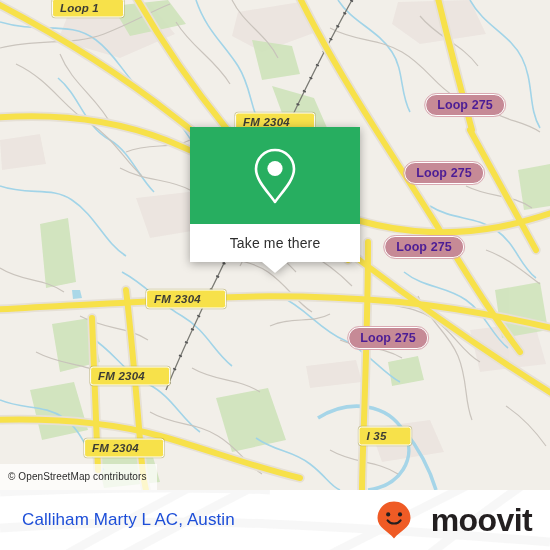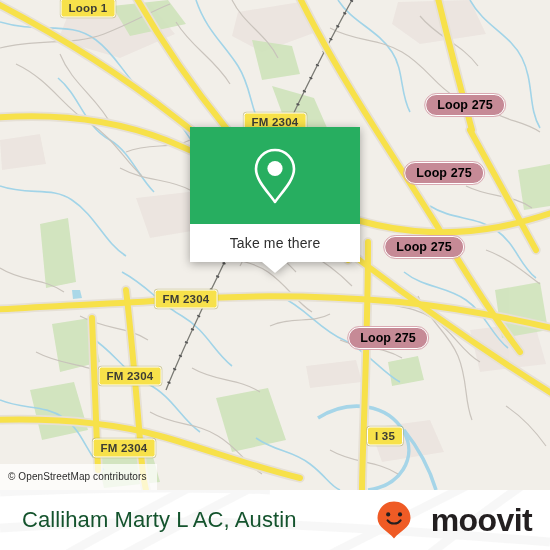--- a/index.html
+++ b/index.html
@@ -35,36 +35,37 @@
   .shield {
     position: absolute;
     transform: translate(-50%, -50%);
     white-space: nowrap;
     pointer-events: auto;
   }
   .shield-yellow {
     background: #f7e14a;
     border: 1.6px solid #ffffff;
     border-radius: 3px;
-    padding: 2px 7px 3px 7px;
+    padding: 2px 24px 3px 7px;
     font-size: 11.5px;
     font-weight: bold;
     color: #3d3d35;
     letter-spacing: 0.2px;
     box-shadow: 0 0 0 0.7px rgba(160,150,60,0.45);
+    font-style: italic;
   }
   .shield-loop {
     background: #c68a96;
     border: 1.5px solid #ffffff;
     outline: 1.3px solid #d9a9b2;
     border-radius: 11px;
     padding: 2.5px 11px 3.5px 11px;
     font-size: 12.5px;
     font-weight: bold;
-    color: #000000;
+    color: #4c1d95;
     letter-spacing: 0.1px;
   }
 
   
   #attribution {
     position: absolute;
     left: 0;
     top: 464px;
     height: 26px;
     line-height: 26px;
@@ -121,22 +122,22 @@
     background: #ffffff;
     overflow: hidden;
   }
   #footer-bg { position:absolute; left:0; top:-20px; opacity:0.5;}
   #footer-title {
     position: absolute;
     left: 22px;
     top: 0;
     height: 60px;
     line-height: 60px;
-    font-size: 22px;
-    color: #14532d;
+    font-size: 17px;
+    color: #1d4ed8;
     letter-spacing: 0.1px;
   }
   #brand {
     position: absolute;
     right: 18px;
     top: 0;
     height: 60px;
     display: flex;
     align-items: center;
     gap: 19px;

